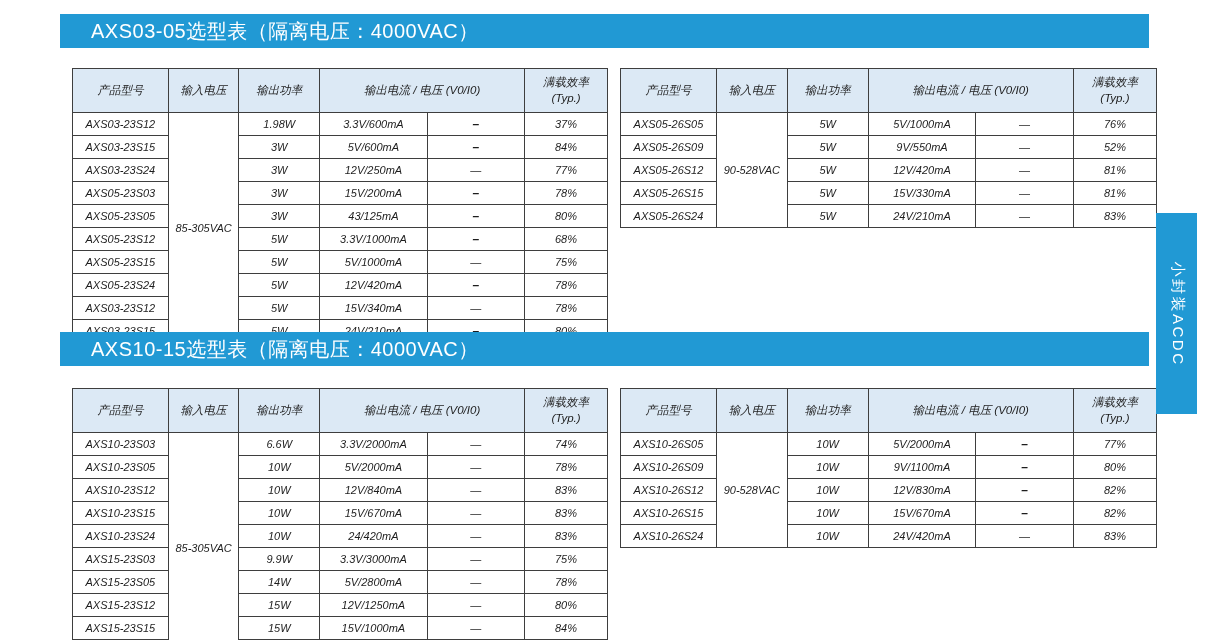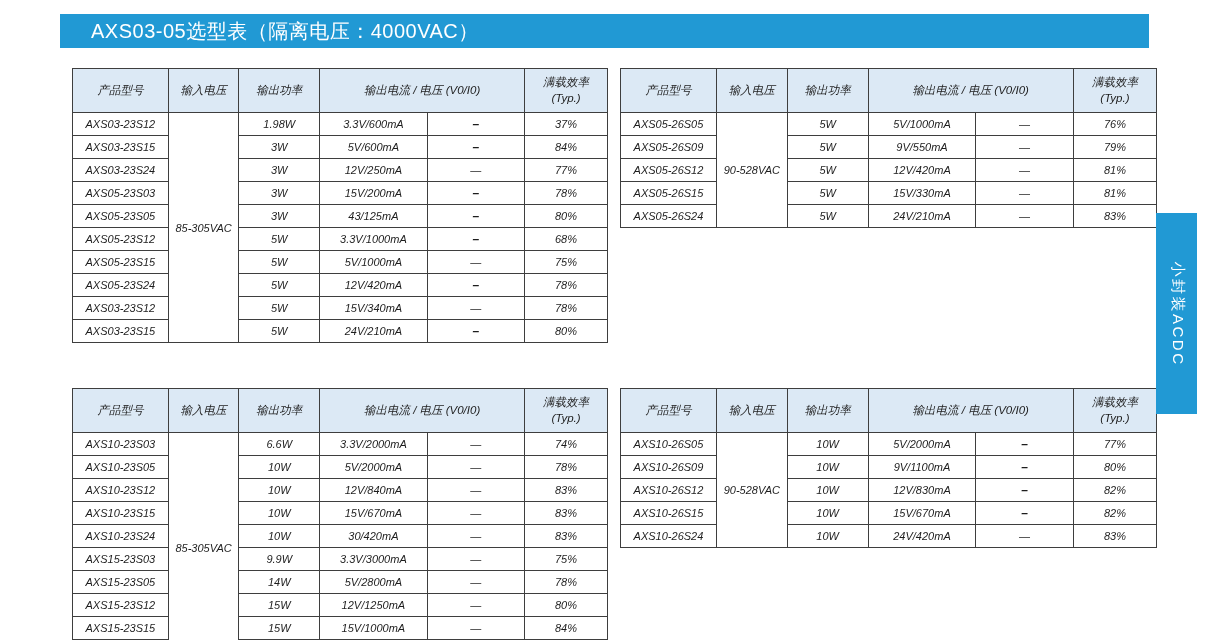--- a/index.html
+++ b/index.html
@@ -184,21 +184,21 @@
             <td>5W</td>
             <td>5V/1000mA</td>
             <td>—</td>
             <td>76%</td>
           </tr>
           <tr>
             <td>AXS05-26S09</td>
             <td>5W</td>
             <td>9V/550mA</td>
             <td>—</td>
-            <td>79%</td>
+            <td>52%</td>
           </tr>
           <tr>
             <td>AXS05-26S12</td>
             <td>5W</td>
             <td>12V/420mA</td>
             <td>—</td>
             <td>81%</td>
           </tr>
           <tr>
             <td>AXS05-26S15</td>
@@ -211,20 +211,23 @@
             <td>AXS05-26S24</td>
             <td>5W</td>
             <td>24V/210mA</td>
             <td>—</td>
             <td>83%</td>
           </tr>
         </tbody>
       </table>
     </div>
 
+  <div class="sec-bar" style="top:332px">
+    <span>AXS10-15选型表（隔离电压：4000VAC）</span>
+  </div>
   <div class="tblwrap" style="left:72px;top:388px;width:536px">
       <table>
         <colgroup>
           <col style="width: 17.9%;">
           <col style="width: 13.2%;">
           <col style="width: 15.1%;">
           <col style="width: 20.1%;">
           <col style="width: 18.2%;">
           <col style="width: 15.5%;">
         </colgroup>
@@ -264,21 +267,21 @@
           <tr>
             <td>AXS10-23S15</td>
             <td>10W</td>
             <td>15V/670mA</td>
             <td>—</td>
             <td>83%</td>
           </tr>
           <tr>
             <td>AXS10-23S24</td>
             <td>10W</td>
-            <td>30/420mA</td>
+            <td>24/420mA</td>
             <td>—</td>
             <td>83%</td>
           </tr>
           <tr>
             <td>AXS15-23S03</td>
             <td>9.9W</td>
             <td>3.3V/3000mA</td>
             <td>—</td>
             <td>75%</td>
           </tr>

